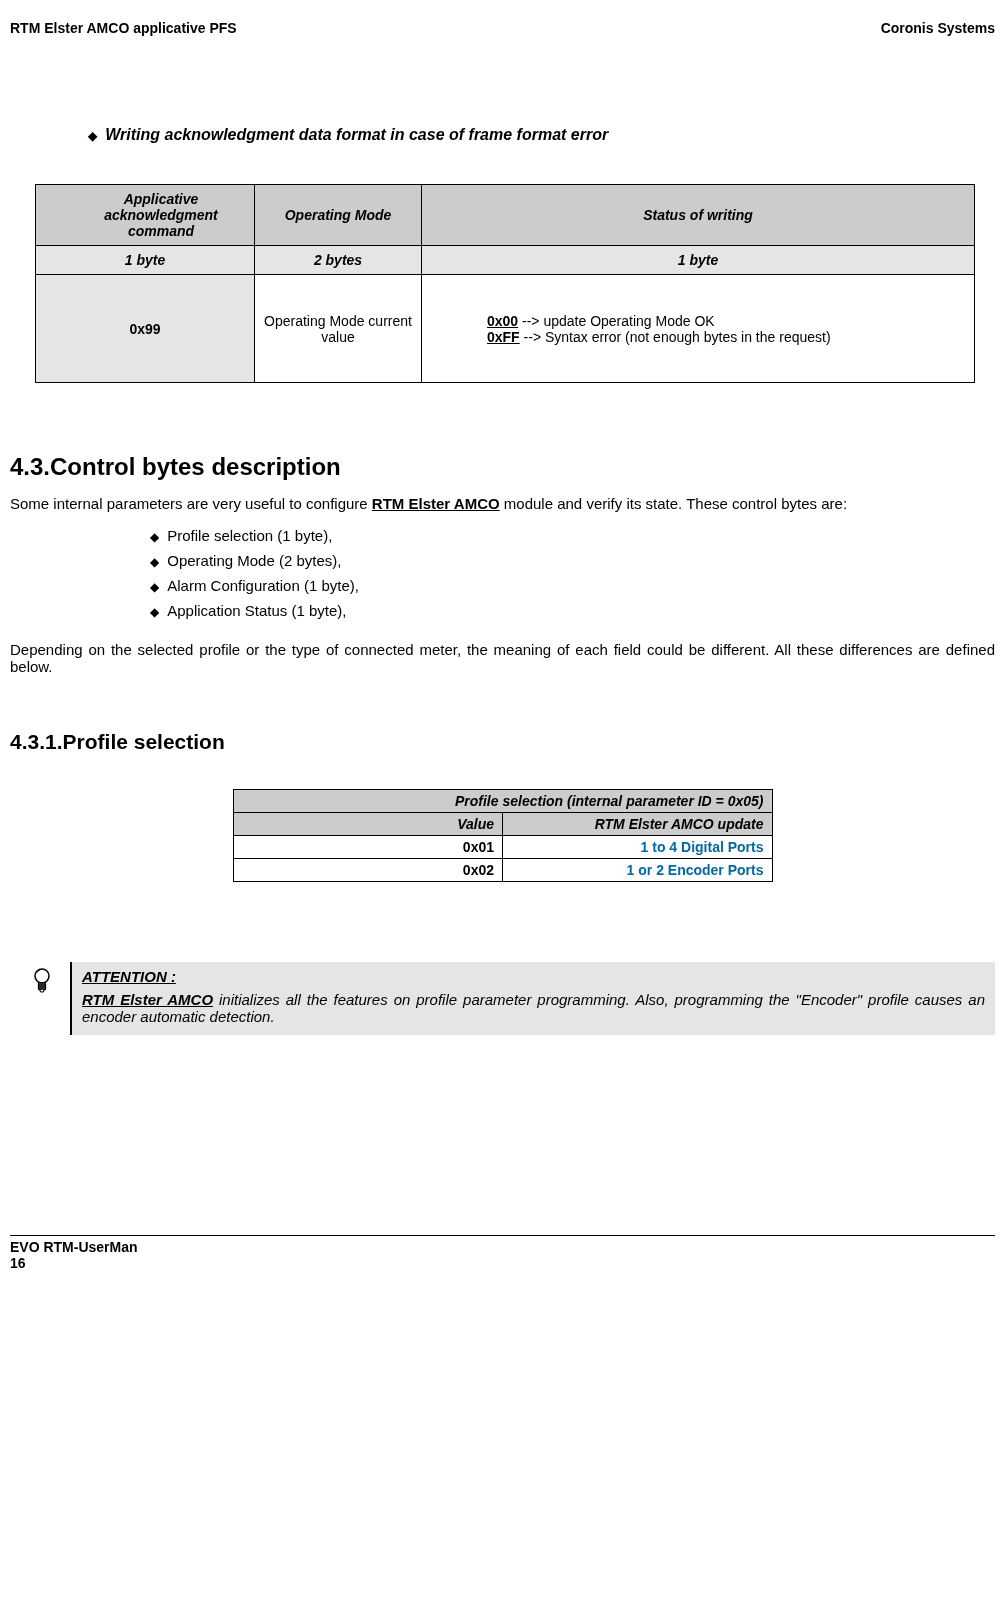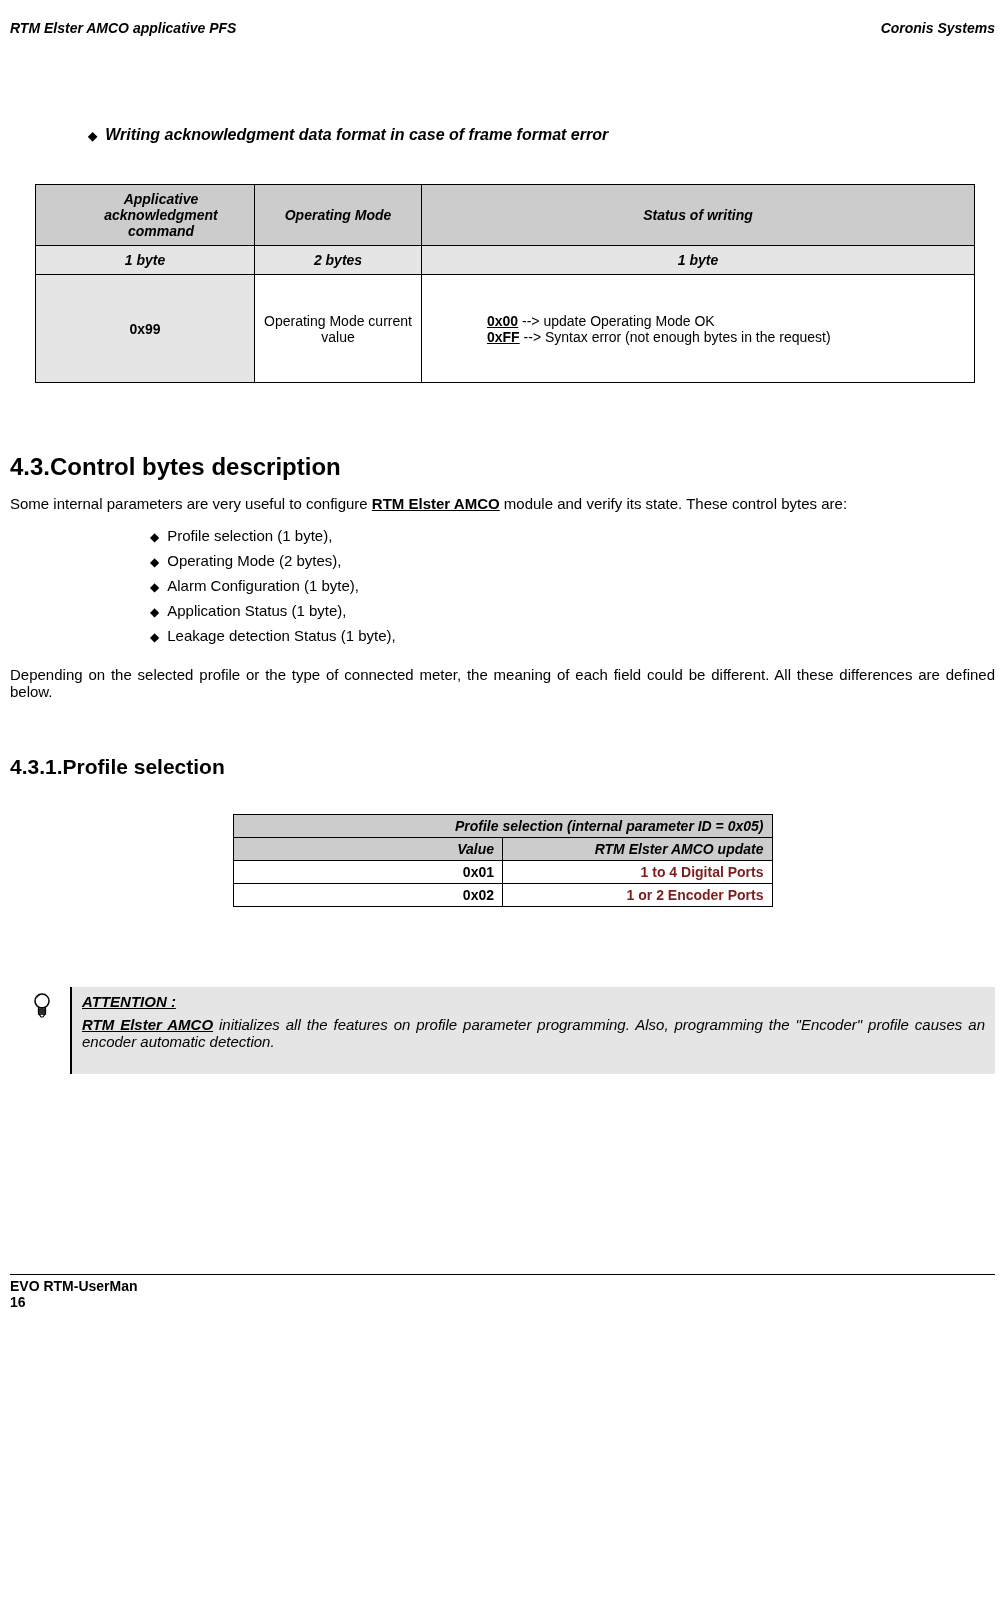--- a/index.html
+++ b/index.html
@@ -14,21 +14,20 @@
   .page {
     padding: 20px 10px 10px 10px;
     box-sizing: border-box;
   }
   .header {
     display: flex;
     justify-content: space-between;
     font-weight: bold;
     font-size: 14px;
     margin-bottom: 90px;
-    font-style: italic;
   }
   .section-sub {
     font-weight: bold;
     font-style: italic;
     font-size: 16px;
     margin-left: 78px;
     margin-bottom: 40px;
   }
   .bullet-diamond::before {
     content: "◆";
@@ -90,37 +89,37 @@
     width: 540px;
     margin: 0 auto;
   }
   .table2 th, .table2 td {
     border: 1px solid #000;
     padding: 3px 8px;
     text-align: right;
     font-size: 14px;
   }
   .table2 th { background: #ccc; font-weight: bold; font-style: italic; }
-  .table2 .red { color: #7f1d1d; font-weight: bold; }
+  .table2 .red { color: #0369a1; font-weight: bold; }
   .table2 .val { font-weight: bold; }
   .attn-wrap {
     display: flex;
     align-items: flex-start;
     margin-top: 80px;
     margin-left: 22px;
   }
   .lightbulb-icon {
     width: 20px; height: 28px;
     margin-top: 5px; margin-right: 18px;
     flex-shrink: 0;
   }
   .attn-box {
     border-left: 2px solid #000;
     background: #e5e5e5;
-    padding: 6px 10px 24px 10px;
+    padding: 6px 10px 10px 10px;
     flex: 1;
     font-size: 15px;
     font-style: italic;
   }
   .attn-box .attn-title {
     font-weight: bold;
     text-decoration: underline;
     margin-bottom: 6px;
   }
   .footer {
@@ -175,21 +174,20 @@
 
   <p class="para">
     <span>Some internal parameters are very useful to configure </span><span class="bold">RTM Elster AMCO</span><span> module and verify its state. These control bytes are:</span>
   </p>
 
   <div class="bullet-list">
     <div>Profile selection (1 byte),</div>
     <div>Operating Mode (2 bytes),</div>
     <div>Alarm Configuration (1 byte),</div>
     <div>Application Status (1 byte),</div>
-    <div>Leakage detection Status (1 byte),</div>
   </div>
 
   <p class="para justify" style="margin-top:22px;">Depending on the selected profile or the type of connected meter, the meaning of each field could be different. All these differences are defined below.</p>
 
   <div class="h3">4.3.1.Profile selection</div>
 
   <table class="table2">
     <tbody>
         <tr>
           <th colspan="2">Profile selection (internal parameter ID = 0x05)</th>

